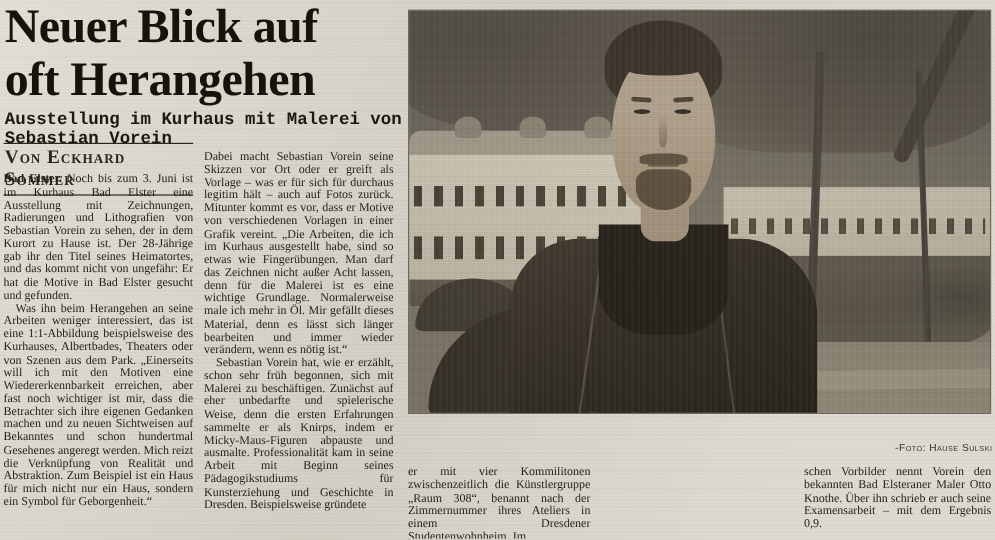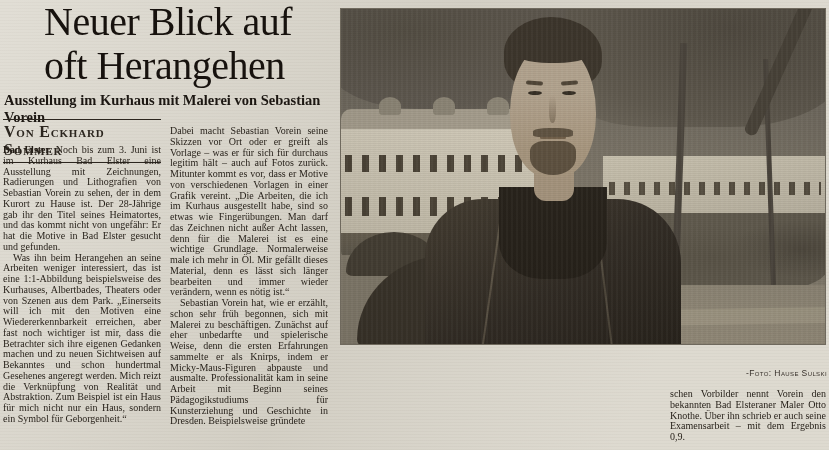--- a/index.html
+++ b/index.html
@@ -15,27 +15,27 @@
       linear-gradient(115deg, rgba(255,255,255,0.20), rgba(0,0,0,0.03) 45%, rgba(255,255,255,0.10) 80%),
       repeating-linear-gradient(0deg, rgba(120,110,95,0.05) 0 1px, transparent 1px 3px),
       #dad6cb;
     color: #26201a;
     overflow: hidden;
   }
   
   .headline {
     position: absolute; left: 4px; top: 0; width: 332px;
     font-family: "Liberation Serif", serif;
-    font-weight: normal; color: #17120e;
-    font-size: 40px; line-height: 44px; letter-spacing: -0.5px; margin-left: 40px;
+    font-weight: bold; color: #17120e;
+    font-size: 40px; line-height: 44px; letter-spacing: -0.5px;
   }
   .headline span { display: block; }
   .subhead {
     position: absolute; left: 4px; top: 92px; width: 332px;
-    font-family: Liberation Serif, serif;
+    font-family: Liberation Mono, monospace;
     font-weight: bold; font-size: 14.5px; color: #1c1712;
   }
   .byline {
     position: absolute; left: 3px; top: 119px; width: 158px;
     border-top: 1.5px solid #2c261f; border-bottom: 1.5px solid #2c261f;
     padding: 3px 0 3px 1px;
     font-variant: small-caps; letter-spacing: 0.8px;
     font-size: 16px; font-weight: bold; color: #2c261f;
   }
   
@@ -220,17 +220,20 @@
       <div class="mouth"></div>
       <div class="mustache"></div>
       <div class="goatee"></div>
     </div>
   </div>
 
   <div class="caption">
     <span class="credit">-Foto: Hause Sulski</span>
   </div>
 
+  <div class="col col3">
+    <p>er mit vier Kommilitonen zwischenzeitlich die Künstlergruppe „Raum 308“, benannt nach der Zimmernummer ihres Ateliers in einem Dresdener Studentenwohnheim. Im</p>
+  </div>
   <div class="col col5">
     <p>schen Vorbilder nennt Vorein den bekannten Bad Elsteraner Maler Otto Knothe. Über ihn schrieb er auch seine Examensarbeit – mit dem Ergebnis 0,9.</p>
   </div>
 
 </div>
 
 </body></html>

